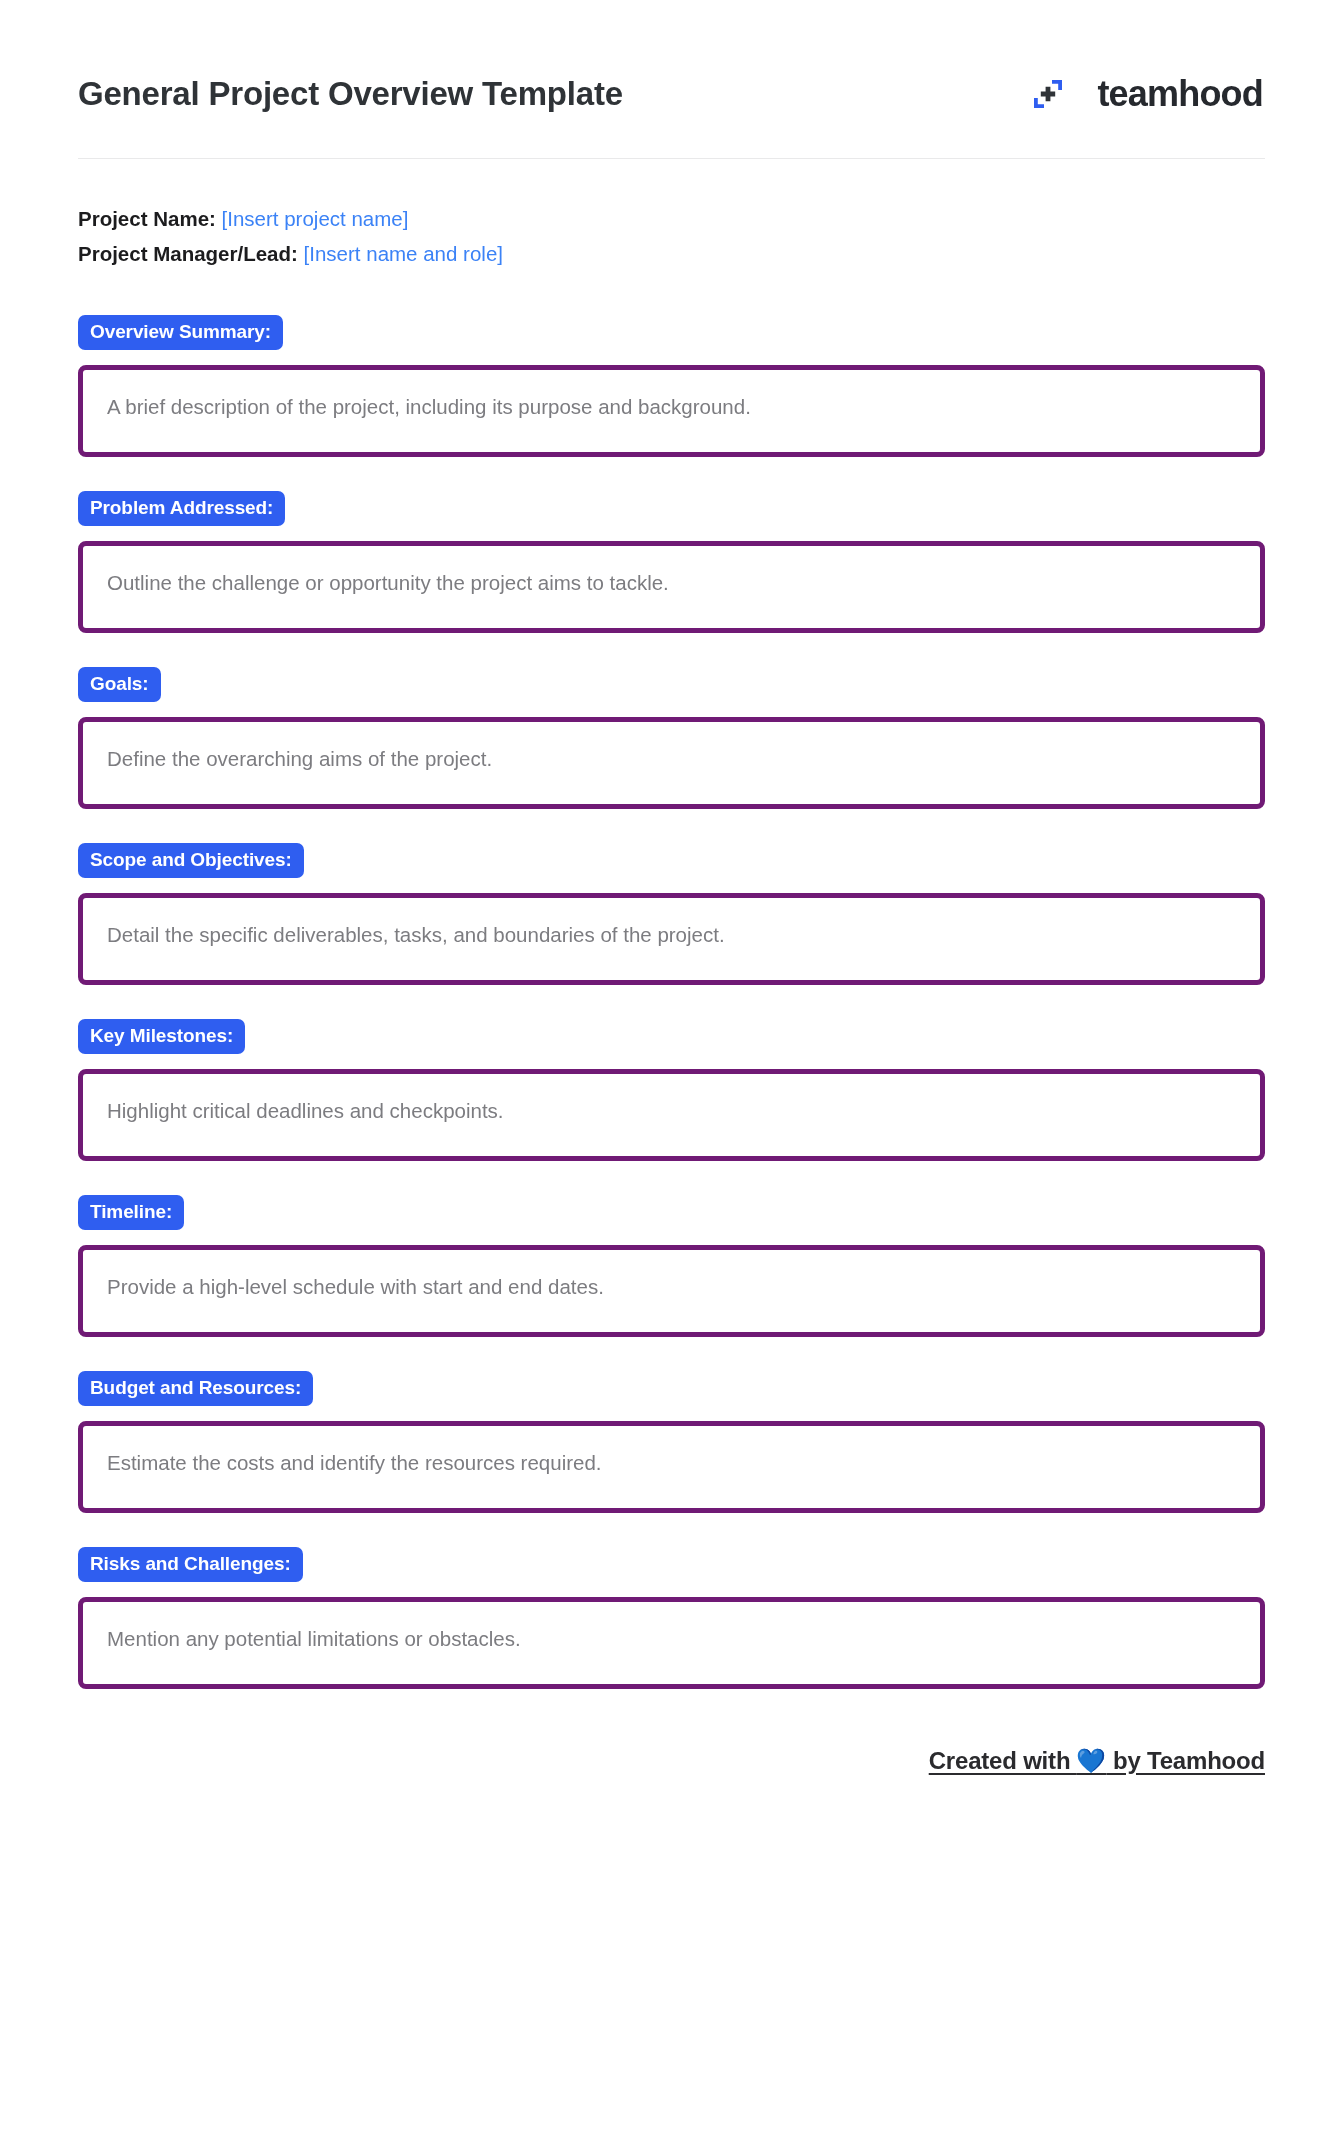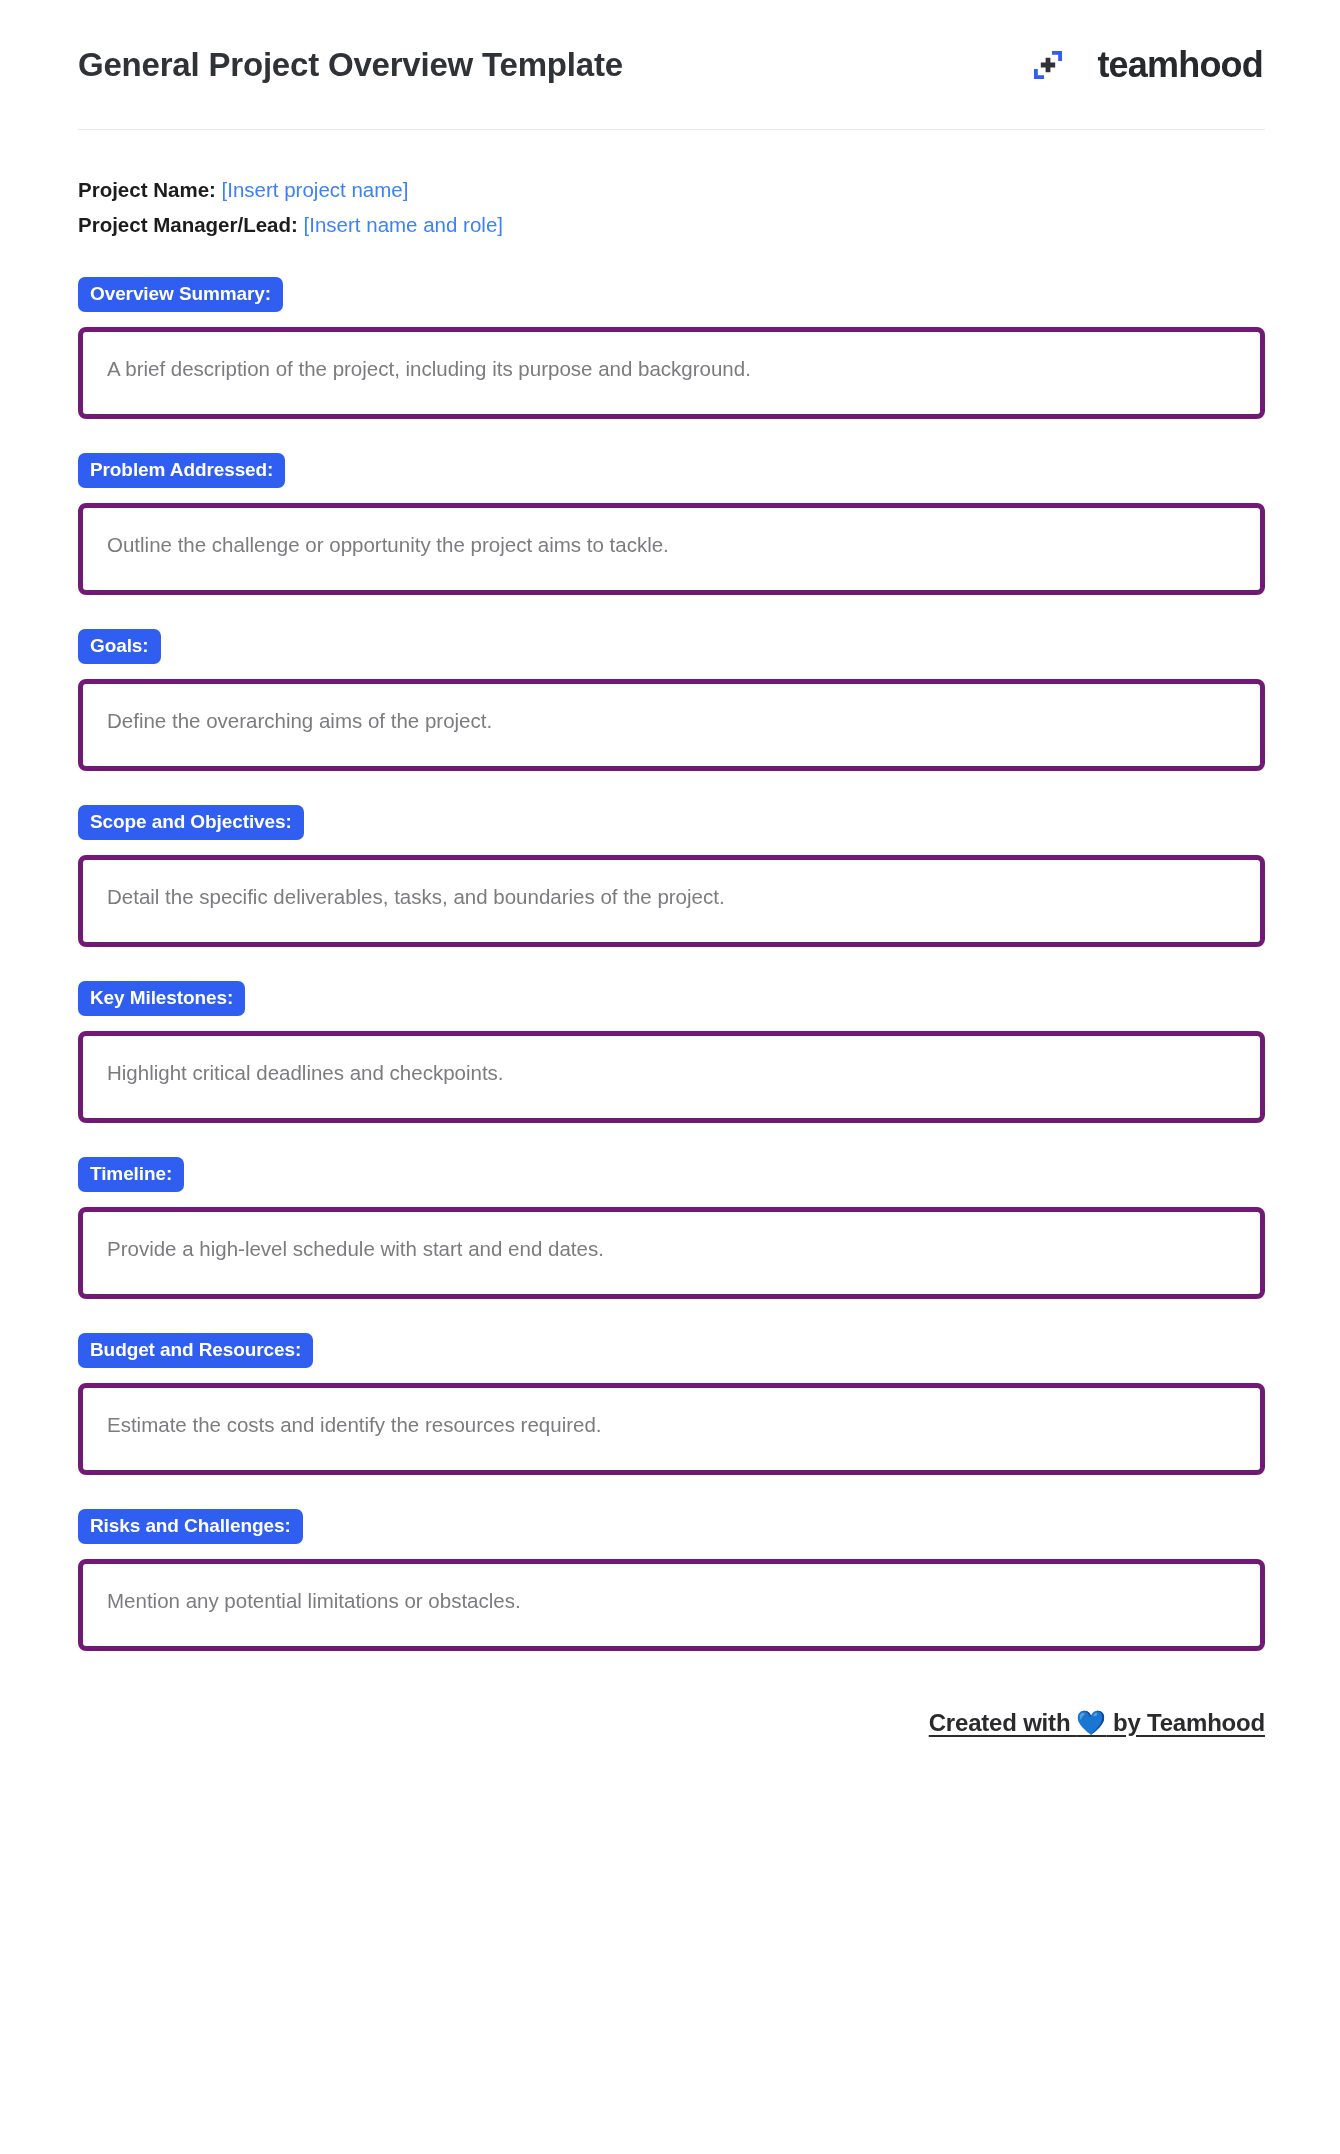--- a/index.html
+++ b/index.html
@@ -28,21 +28,21 @@
     right: 75px;
     top: 0;
     bottom: 0;
   }
 
   
   .header {
     display: flex;
     align-items: center;
     justify-content: space-between;
-    padding-top: 45px;
+    padding-top: 74px;
   }
   .page-title {
     font-size: 33px;
     font-weight: bold;
     color: #2f3337;
     letter-spacing: -0.2px;
     margin: 0;
     line-height: 1.2;
   }
   .brand {
@@ -84,21 +84,21 @@
   .meta-label {
     font-weight: bold;
   }
   .meta-value {
     font-weight: normal;
     color: #3b82f6;
   }
 
   
   .sections {
-    margin-top: 36px;
+    margin-top: 45px;
   }
   .section {
     margin-bottom: 34px;
   }
   .badge {
     display: inline-block;
     background: #2f5ef0;
     color: #ffffff;
     font-size: 19px;
     font-weight: bold;

